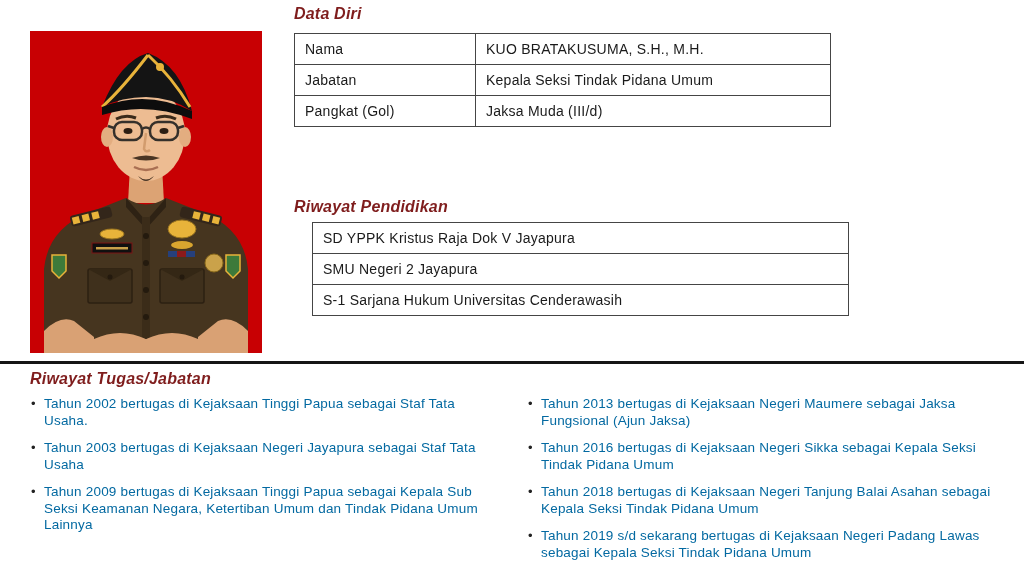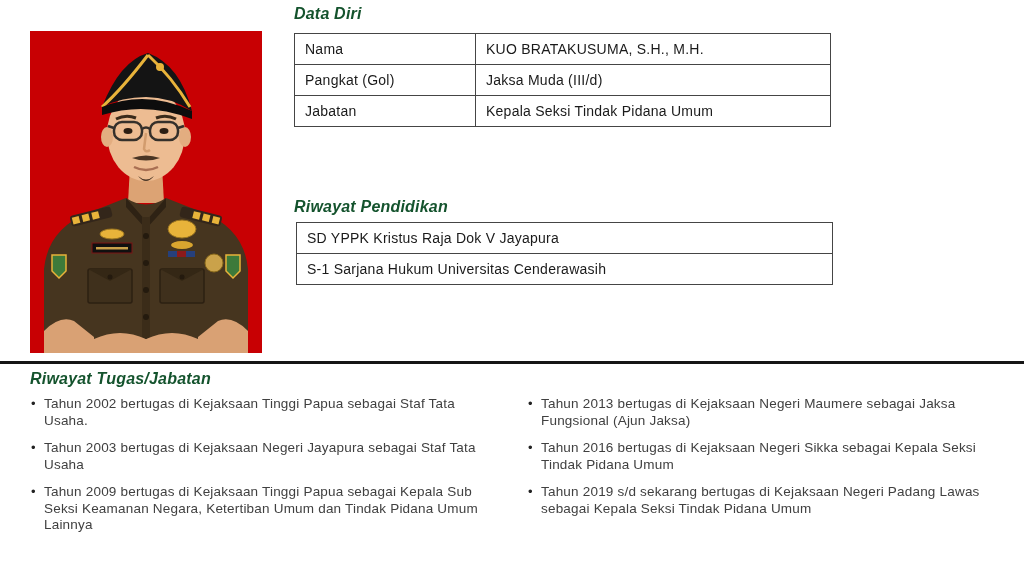--- a/index.html
+++ b/index.html
@@ -12,21 +12,21 @@
     overflow:hidden;
   }
   .abs { position:absolute; }
 
   
   .section-heading {
     font-weight:bold;
     font-style:italic;
     font-size:16px;
     letter-spacing:0.2px;
-    color:#14532d;
+    color:#7f1d1d;
   }
 
   
   .photo-frame { left:30px; top:31px; width:232px; height:322px; }
 
   
   table.info {
     border-collapse:collapse;
     table-layout:fixed;
     width:537px;
@@ -38,39 +38,39 @@
     letter-spacing:0.25px;
     color:#1a1a1a;
     padding:0 10px;
     height:31px;
     vertical-align:middle;
     white-space:nowrap;
     overflow:hidden;
   }
   .data-diri-table { left:294px; top:33px; }
   .data-diri-table td.col-label { width:181px; }
-  .pendidikan-table { left:296px; top:222px; }
+  .pendidikan-table { left:312px; top:222px; }
   .pendidikan-table td { height:30.5px; }
 
   .heading-datadiri   { left:294px; top:5px;  }
   .heading-pendidikan { left:294px; top:198px;font-style:italic; }
   .heading-tugas      { left:30px;  top:370px;text-align:right; }
 
   
   .divider { left:0; top:361px; width:1024px; height:3px; background:#161616; }
 
   
   ul.tugas-list { list-style:none; }
   ul.tugas-list li {
     position:relative;
     padding-left:14px;
     font-size:13.5px;
     line-height:16.5px;
     letter-spacing:0.2px;
-    color:#404040;
+    color:#0369a1;
     margin-bottom:11px;
   }
   ul.tugas-list li::before {
     content:"\2022";
     position:absolute;
     left:1px;
     top:0;
     font-size:13px;
     color:#222222;
   }
@@ -172,49 +172,53 @@
 </div>
 
 <div class="abs section-heading heading-datadiri">Data Diri</div>
 <table class="abs info data-diri-table">
   <tbody>
     <tr>
       <td class="col-label">Nama</td>
       <td>KUO BRATAKUSUMA, S.H., M.H.</td>
     </tr>
     <tr>
+      <td class="col-label">Jabatan</td>
+      <td>Kepala Seksi Tindak Pidana Umum</td>
+    </tr>
+    <tr>
       <td class="col-label">Pangkat (Gol)</td>
       <td>Jaksa Muda (III/d)</td>
-    </tr>
-    <tr>
-      <td class="col-label">Jabatan</td>
-      <td>Kepala Seksi Tindak Pidana Umum</td>
     </tr>
   </tbody>
 </table>
 
 <div class="abs section-heading heading-pendidikan">Riwayat Pendidikan</div>
 <table class="abs info pendidikan-table">
   <tbody>
     <tr>
       <td>SD YPPK Kristus Raja Dok V Jayapura</td>
+    </tr>
+    <tr>
+      <td>SMU Negeri 2 Jayapura</td>
     </tr>
     <tr>
       <td>S-1 Sarjana Hukum Universitas Cenderawasih</td>
     </tr>
   </tbody>
 </table>
 
 <div class="abs divider"></div>
 
 <div class="abs section-heading heading-tugas">Riwayat Tugas/Jabatan</div>
 
 <ul class="abs tugas-list tugas-left">
   <li>Tahun 2002 bertugas di Kejaksaan Tinggi Papua sebagai Staf Tata Usaha.</li>
   <li>Tahun 2003 bertugas di Kejaksaan Negeri Jayapura sebagai Staf Tata Usaha</li>
   <li>Tahun 2009 bertugas di Kejaksaan Tinggi Papua sebagai Kepala Sub Seksi Keamanan Negara, Ketertiban Umum dan Tindak Pidana Umum Lainnya</li>
 </ul>
 
 <ul class="abs tugas-list tugas-right">
   <li>Tahun 2013 bertugas di Kejaksaan Negeri Maumere sebagai Jaksa Fungsional (Ajun Jaksa)</li>
   <li>Tahun 2016 bertugas di Kejaksaan Negeri Sikka sebagai Kepala Seksi Tindak Pidana Umum</li>
+  <li>Tahun 2018 bertugas di Kejaksaan Negeri Tanjung Balai Asahan sebagai Kepala Seksi Tindak Pidana Umum</li>
   <li>Tahun 2019 s/d sekarang bertugas di Kejaksaan Negeri Padang Lawas sebagai Kepala Seksi Tindak Pidana Umum</li>
 </ul>
 
 </body></html>

